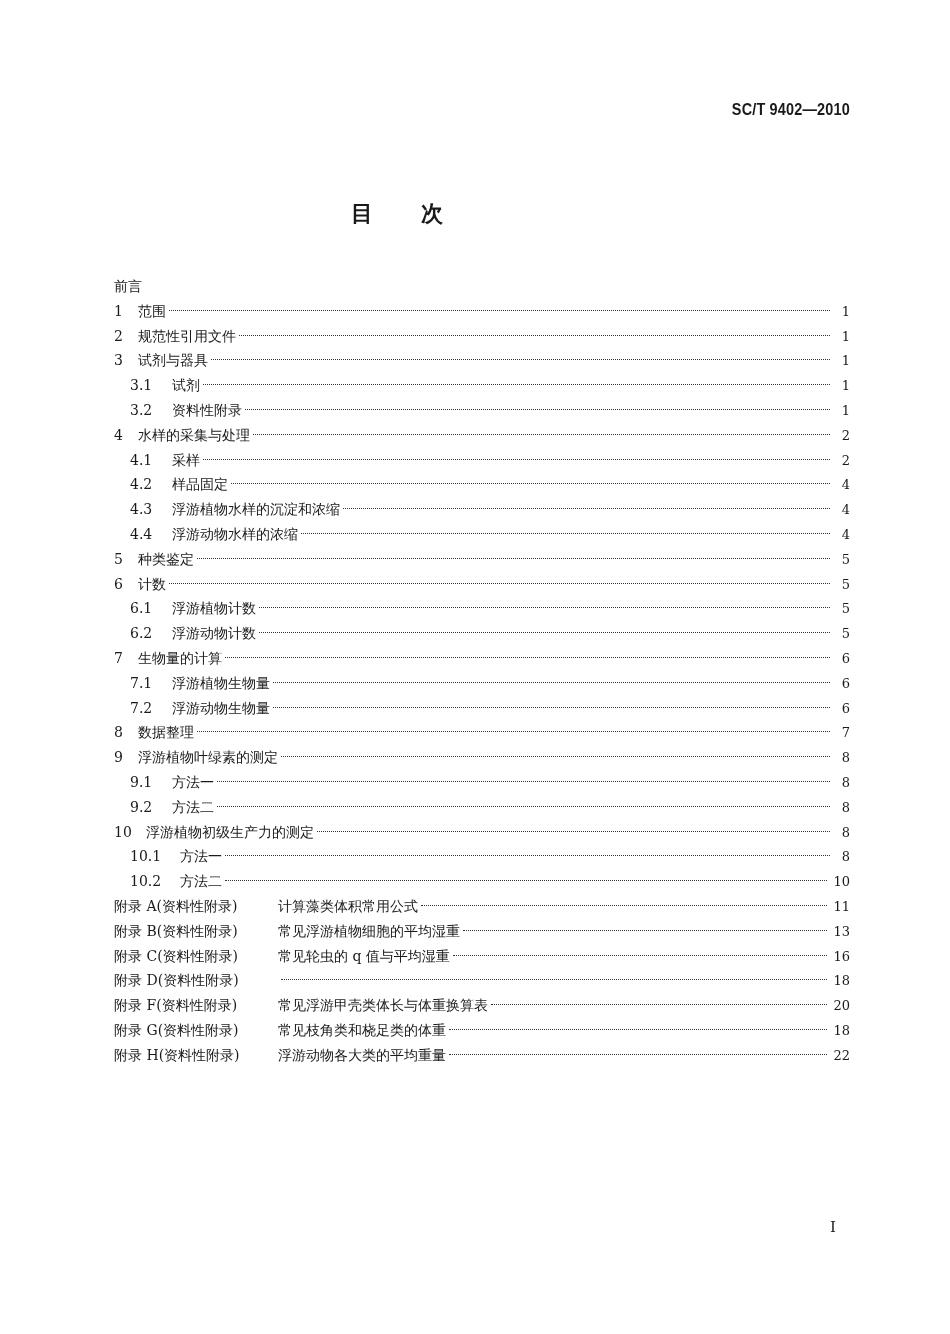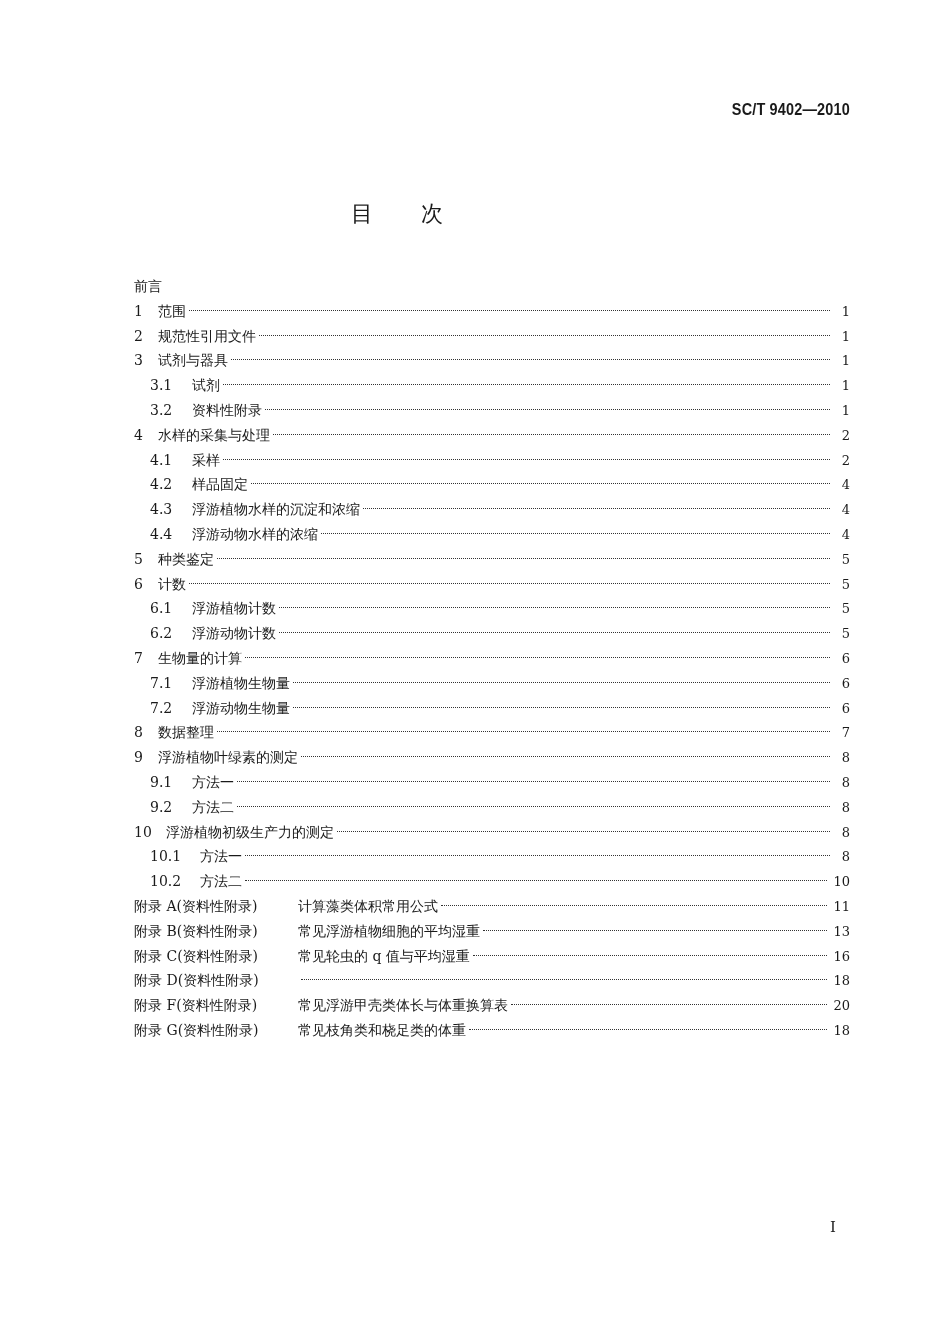--- a/index.html
+++ b/index.html
@@ -1,25 +1,25 @@
 <!DOCTYPE html>
 <html><head>
   <meta charset="utf-8">
   <style>
     html, body { margin: 0; padding: 0; background: #ffffff; }
     body { width: 950px; height: 1334px; position: relative; overflow: hidden; color: #1a1a1a;
       font-family: "DejaVu Serif", "Liberation Serif", serif; }
     .std-code { position: absolute; top: 100px; right: 100px; font-family: "Liberation Sans", "DejaVu Sans", sans-serif;
       font-size: 17px; font-weight: bold; letter-spacing: 0.2px; transform: scaleX(0.85); transform-origin: right center; }
-    .toc-title { position: absolute; top: 199px; left: 0; width: 794px; text-align: center; font-size: 22px; font-weight: normal;
+    .toc-title { position: absolute; top: 199px; left: 0; width: 794px; text-align: center; font-size: 22px; font-weight: bold;
       font-family: "DejaVu Sans", sans-serif; }
     .toc-title span { display: inline-block; }
     .toc-title .gap { width: 48px; }
     .toc { position: absolute; top: 274px; left: 114px; width: 736px; }
-    .row { position: relative; height: 24.8px; line-height: 24.8px; font-size: 14px; display: flex; align-items: baseline; white-space: nowrap; margin-left: 20px; }
+    .row { position: relative; height: 24.8px; line-height: 24.8px; font-size: 14px; display: flex; align-items: baseline; white-space: nowrap; }
     .row .num { display: inline-block; }
     .row .lbl { display: inline-block; }
     .row .leader { flex: 1; border-bottom: 1.6px dotted #333; margin: 0 6px 0 3px; height: 0; position: relative; top: -5px; }
     .row .page { display: inline-block; min-width: 14px; text-align: right; font-size: 13px; padding-right: 0; }
     .lvl1 .num { width: 24px; }
     .lvl1.w2 .num { width: 32px; }
     .lvl2 { padding-left: 16px; }
     .lvl2 .num { width: 42px; }
     .lvl3 { padding-left: 16px; }
     .lvl3 .num { width: 50px; }
@@ -211,15 +211,21 @@
       <span class="lbl">常见浮游甲壳类体长与体重换算表</span>
       <span class="leader"></span>
       <span class="page">20</span>
     </div>
     <div class="row app">
       <span class="num">附录 G(资料性附录)</span>
       <span class="lbl">常见枝角类和桡足类的体重</span>
       <span class="leader"></span>
       <span class="page">18</span>
     </div>
+    <div class="row app">
+      <span class="num">附录 H(资料性附录)</span>
+      <span class="lbl">浮游动物各大类的平均重量</span>
+      <span class="leader"></span>
+      <span class="page">22</span>
+    </div>
   </div>
 
 <div class="page-footer">I</div>
 
 </body></html>

